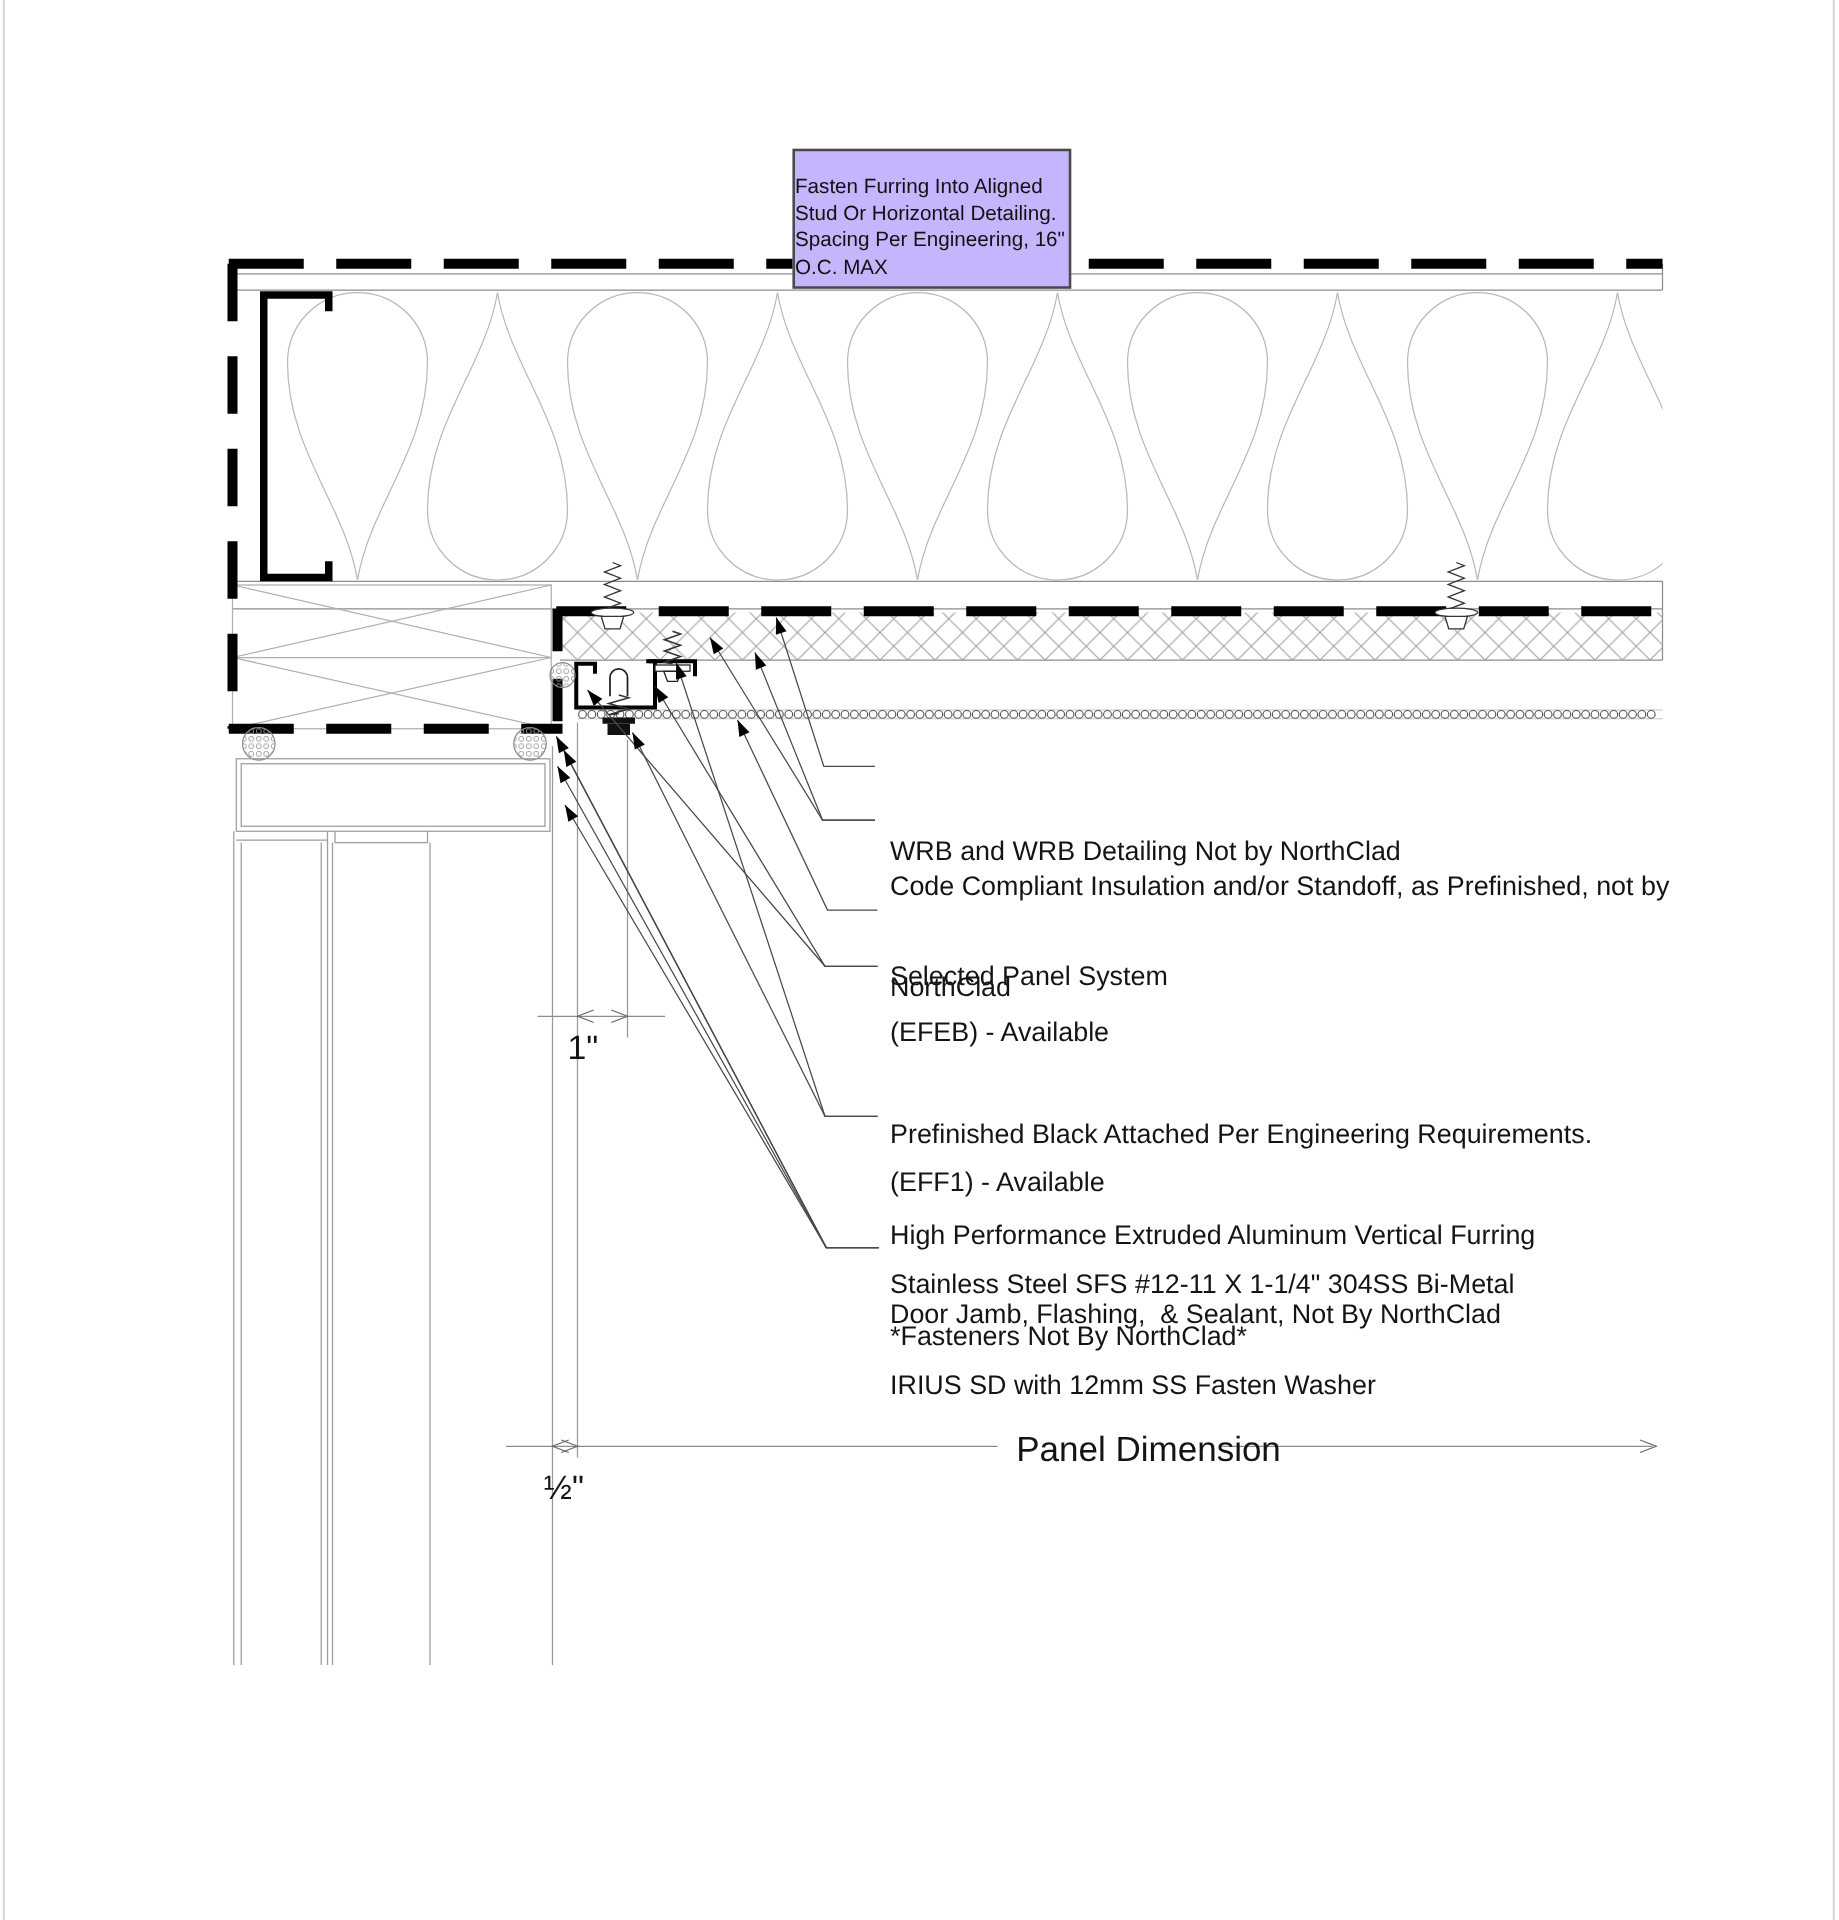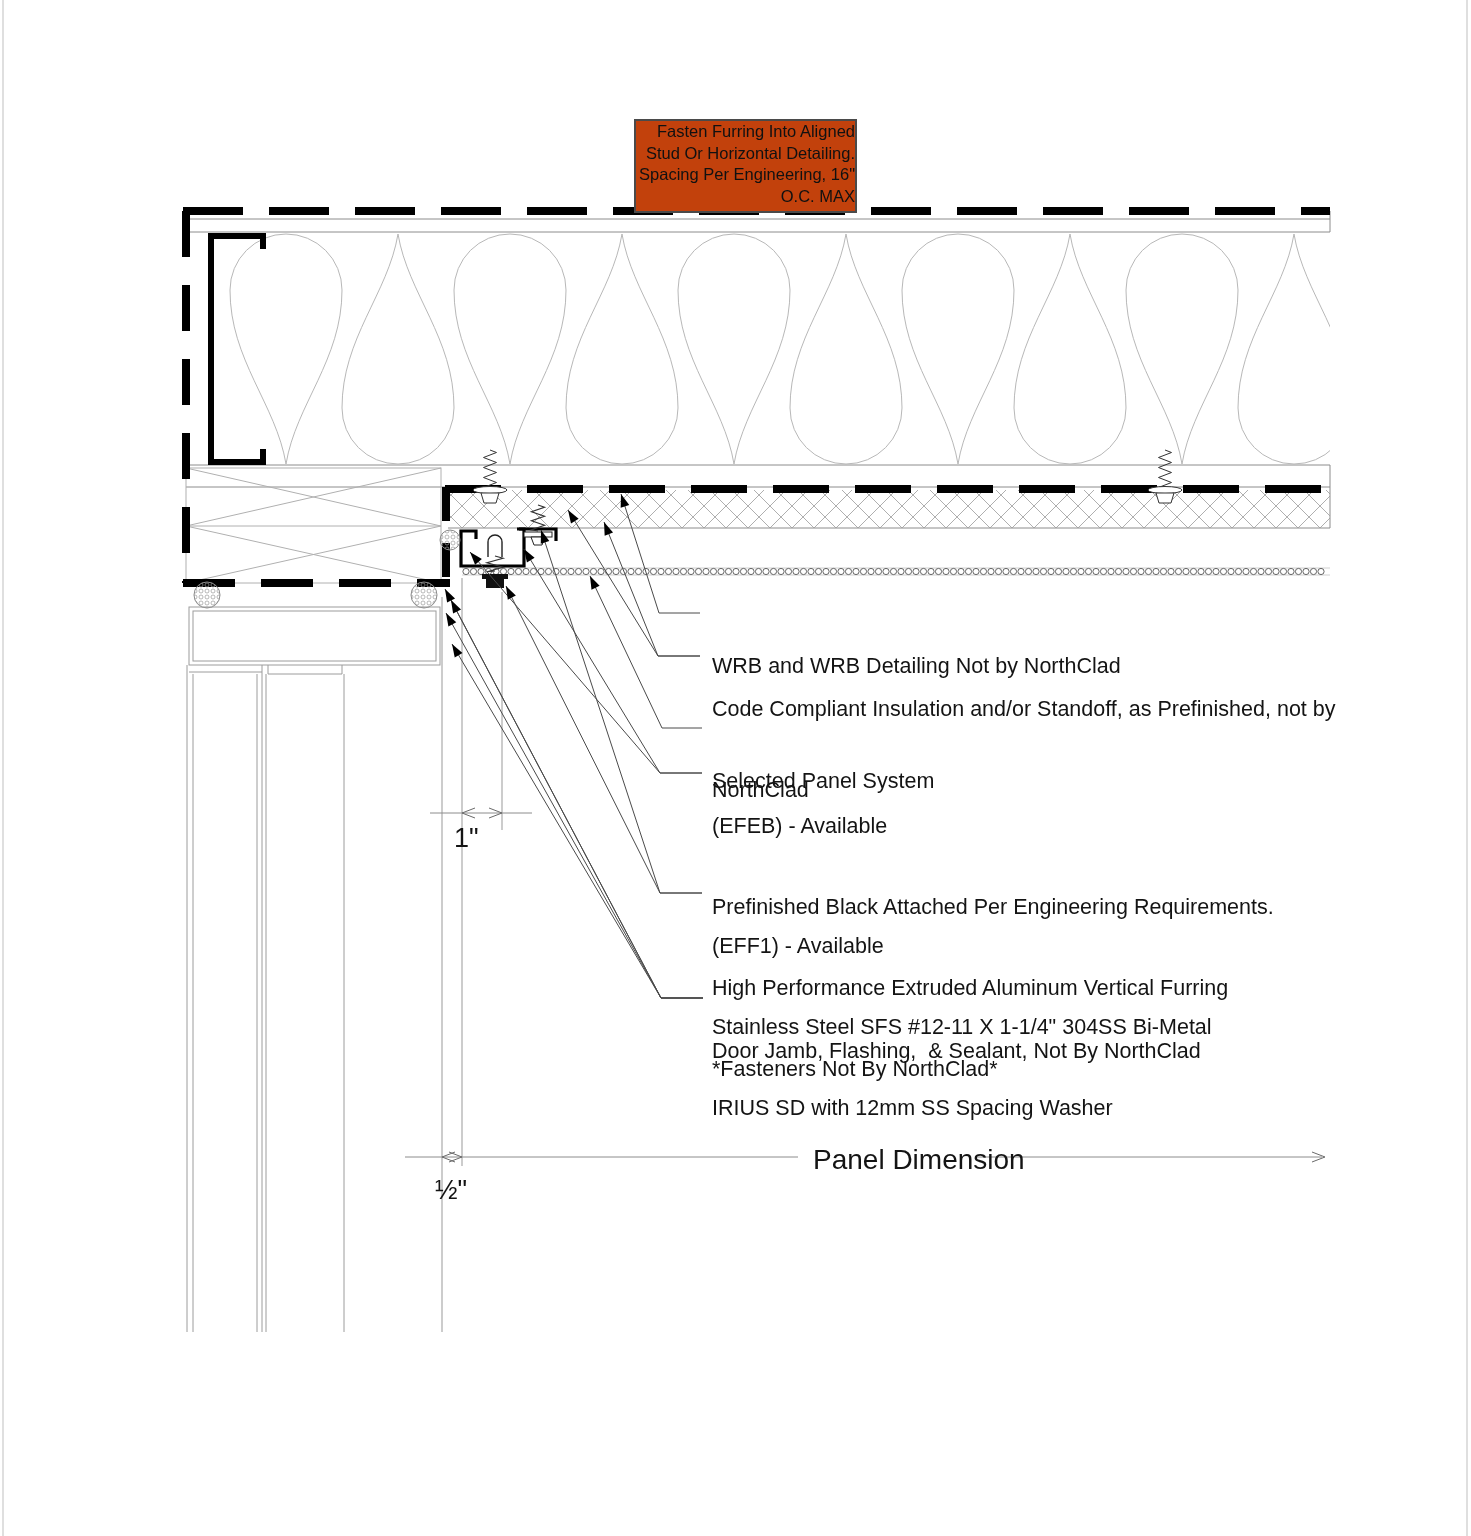--- a/index.html
+++ b/index.html
@@ -1,22 +1,22 @@
 <!DOCTYPE html>
 <html><head>
 <meta charset="utf-8">
 <style>
   html,body{margin:0;padding:0;background:#fff;}
   body{width:1471px;height:1536px;position:relative;overflow:hidden;
        font-family:"Liberation Sans",sans-serif;color:#111;}
   #stage{position:absolute;left:0;top:0;width:1471px;height:1536px;}
   svg{position:absolute;left:0;top:0;}
   .note-box{position:absolute;left:634px;top:119px;width:219px;
-    border:2px solid #4a4a4a;background:#c2410c;text-align:right;
-    font-size:16.5px;line-height:21.5px;padding:0 0 4px 0;}
+    border:2px solid #4a4a4a;background:#c4b5fd;text-align:left;
+    font-size:16.5px;line-height:21.5px;padding:18px 0 4px 0;}
   .ann{position:absolute;left:712px;font-size:21.5px;line-height:27px;
     white-space:pre;color:#141414;}
   .dim-text{position:absolute;color:#141414;white-space:pre;}
   #dim-one{left:454px;top:823px;font-size:27px;}
   #dim-half{left:435px;top:1175px;font-size:27px;}
   #dim-panel{left:813px;top:1144px;font-size:28px;}
 </style>
 </head>
 <body>
 
@@ -295,40 +295,40 @@
       </g>
 </svg>
 
 <div class="note-box">
   <div>Fasten Furring Into Aligned</div>
   <div>Stud Or Horizontal Detailing.</div>
   <div>Spacing Per Engineering, 16"</div>
   <div>O.C. MAX</div>
 </div>
 
-<div class="ann" style="top:599px">
+<div class="ann" style="top:614px">
   <div>WRB and WRB Detailing Not by NorthClad</div>
 </div>
 <div class="ann" style="top:642px">
   <div>Code Compliant Insulation and/or Standoff, as Prefinished, not by</div>
   <div>NorthClad</div>
 </div>
 <div class="ann" style="top:714px">
   <div>Selected Panel System</div>
 </div>
 <div class="ann" style="top:759px">
   <div>(EFEB) - Available</div>
   <div>Prefinished Black Attached Per Engineering Requirements.</div>
   <div>High Performance Extruded Aluminum Vertical Furring</div>
   <div>*Fasteners Not By NorthClad*</div>
 </div>
 <div class="ann" style="top:879px">
   <div>(EFF1) - Available</div>
   <div>Stainless Steel SFS #12-11 X 1-1/4" 304SS Bi-Metal</div>
-  <div>IRIUS SD with 12mm SS Spacing Washer</div>
+  <div>IRIUS SD with 12mm SS Fasten Washer</div>
 </div>
 <div class="ann" style="top:984px">
   <div>Door Jamb, Flashing,  &amp; Sealant, Not By NorthClad</div>
 </div>
 
 <div class="dim-text" id="dim-one">1"</div>
 <div class="dim-text" id="dim-half">½"</div>
 <div class="dim-text" id="dim-panel">Panel Dimension</div>
 
 </div>

